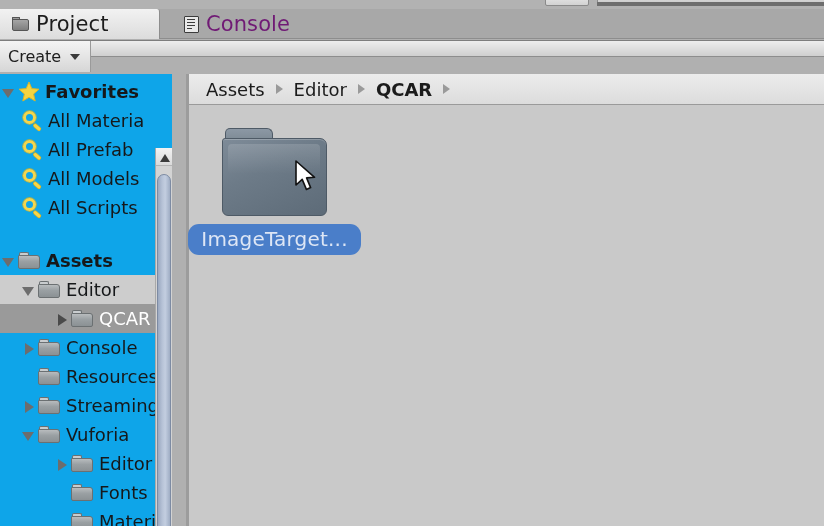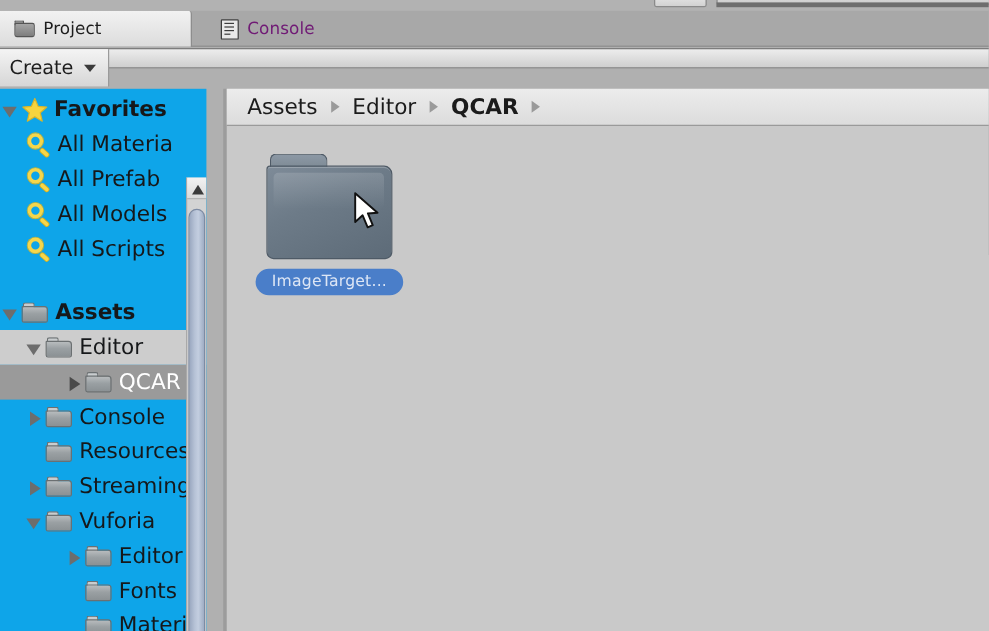--- a/index.html
+++ b/index.html
@@ -36,21 +36,21 @@
   
   .tabbar {
     position: absolute; left: 0; top: 9px; width: 824px; height: 30px;
     background: #a8a8a8;
     border-bottom: 1px solid #8d8d8d;
   }
   .tab {
     position: absolute; top: 0; height: 30px;
     display: flex; align-items: center; gap: 7px;
     padding: 0 14px 0 12px;
-    font-size: 14px; color: #1d1d1d;
+    font-size: 21px; color: #1d1d1d;
     letter-spacing: .1px;
     cursor: default; user-select: none;
   }
   .tab.active {
     left: 0; width: 160px;
     background: linear-gradient(#f2f2f2, #dcdcdc);
     border-right: 1px solid #8d8d8d;
     border-top-right-radius: 3px;
   }
   .tab.inactive { left: 172px; color: #701a75; }
@@ -261,21 +261,21 @@
     border: 1px solid #4e5a66; border-bottom: none;
     border-radius: 5px 6px 0 0;
   }
   .asset .big-folder .bshine {
     position: absolute; left: 6px; top: 16px; width: 92px; height: 30px;
     background: linear-gradient(rgba(255,255,255,.14), rgba(255,255,255,0));
     border-radius: 4px;
   }
 
   .asset .name {
-    font-size: 13px; color: #dde6f5;
+    font-size: 20px; color: #dde6f5;
     background: #4a7ec9;
     border-radius: 11px;
     padding: 3px 13px 4px 13px;
     white-space: nowrap;
     letter-spacing: .2px;
   }
 
   
   .cursor { position: absolute; left: 295px; top: 160px; width: 26px; height: 34px; }
 </style>

